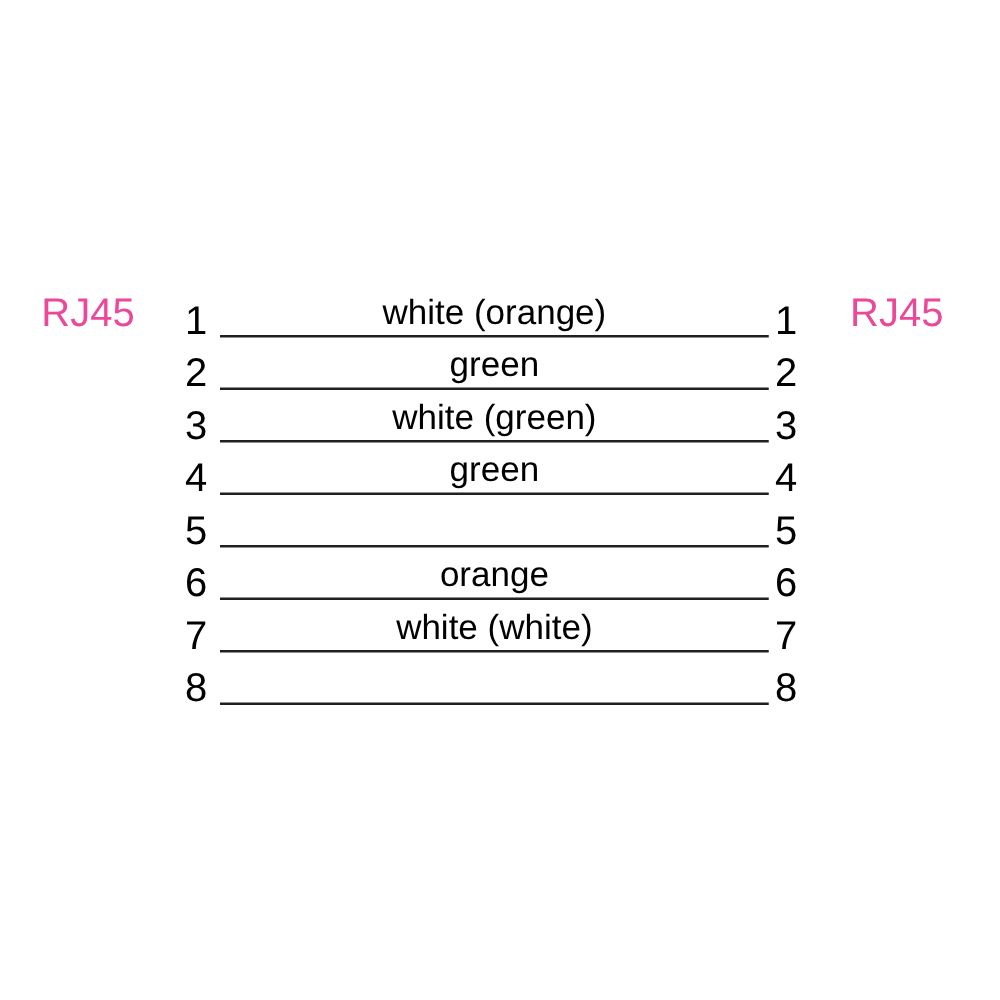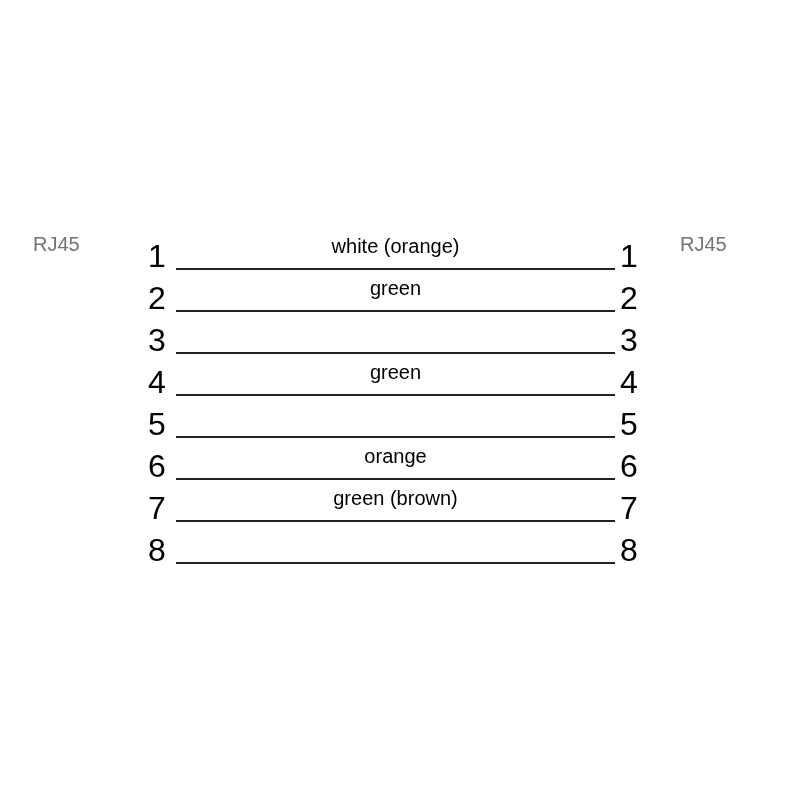--- a/index.html
+++ b/index.html
@@ -17,23 +17,23 @@
     position: relative;
     width: 800px;
     height: 800px;
     background: #ffffff;
     overflow: hidden;
   }
 
   
   .connector-label {
     position: absolute;
-    font-size: 20px;
+    font-size: 32px;
     line-height: 1;
-    color: #737373;
+    color: #ec4899;
     white-space: nowrap;
   }
   #connector-left  { left: 33px;  top: 234px; }
   #connector-right { left: 680px; top: 234px; }
 
   
   .pin-row {
     position: absolute;
     left: 0;
     width: 800px;
@@ -61,21 +61,21 @@
   .pin-number.left  { left: 148px; text-align: left; }
   .pin-number.right { left: 620px; text-align: left; }
 
   
   .wire-label {
     position: absolute;
     left: 176px;
     width: 439px;
     top: 1px;
     text-align: center;
-    font-size: 20px;
+    font-size: 28px;
     line-height: 1;
     color: #000000;
     white-space: nowrap;
   }
 </style>
 </head>
 <body>
 
 <div id="diagram">
 
@@ -90,20 +90,21 @@
         <div class="wire"></div>
         <div class="pin-number right">1</div>
       </div>
       <div class="pin-row" style="top: 277px;">
         <div class="wire-label">green</div>
         <div class="pin-number left">2</div>
         <div class="wire"></div>
         <div class="pin-number right">2</div>
       </div>
       <div class="pin-row" style="top: 319px;">
+        <div class="wire-label">white (green)</div>
         <div class="pin-number left">3</div>
         <div class="wire"></div>
         <div class="pin-number right">3</div>
       </div>
       <div class="pin-row" style="top: 361px;">
         <div class="wire-label">green</div>
         <div class="pin-number left">4</div>
         <div class="wire"></div>
         <div class="pin-number right">4</div>
       </div>
@@ -112,21 +113,21 @@
         <div class="wire"></div>
         <div class="pin-number right">5</div>
       </div>
       <div class="pin-row" style="top: 445px;">
         <div class="wire-label">orange</div>
         <div class="pin-number left">6</div>
         <div class="wire"></div>
         <div class="pin-number right">6</div>
       </div>
       <div class="pin-row" style="top: 487px;">
-        <div class="wire-label">green (brown)</div>
+        <div class="wire-label">white (white)</div>
         <div class="pin-number left">7</div>
         <div class="wire"></div>
         <div class="pin-number right">7</div>
       </div>
       <div class="pin-row" style="top: 529px;">
         <div class="pin-number left">8</div>
         <div class="wire"></div>
         <div class="pin-number right">8</div>
       </div>
     </div>

